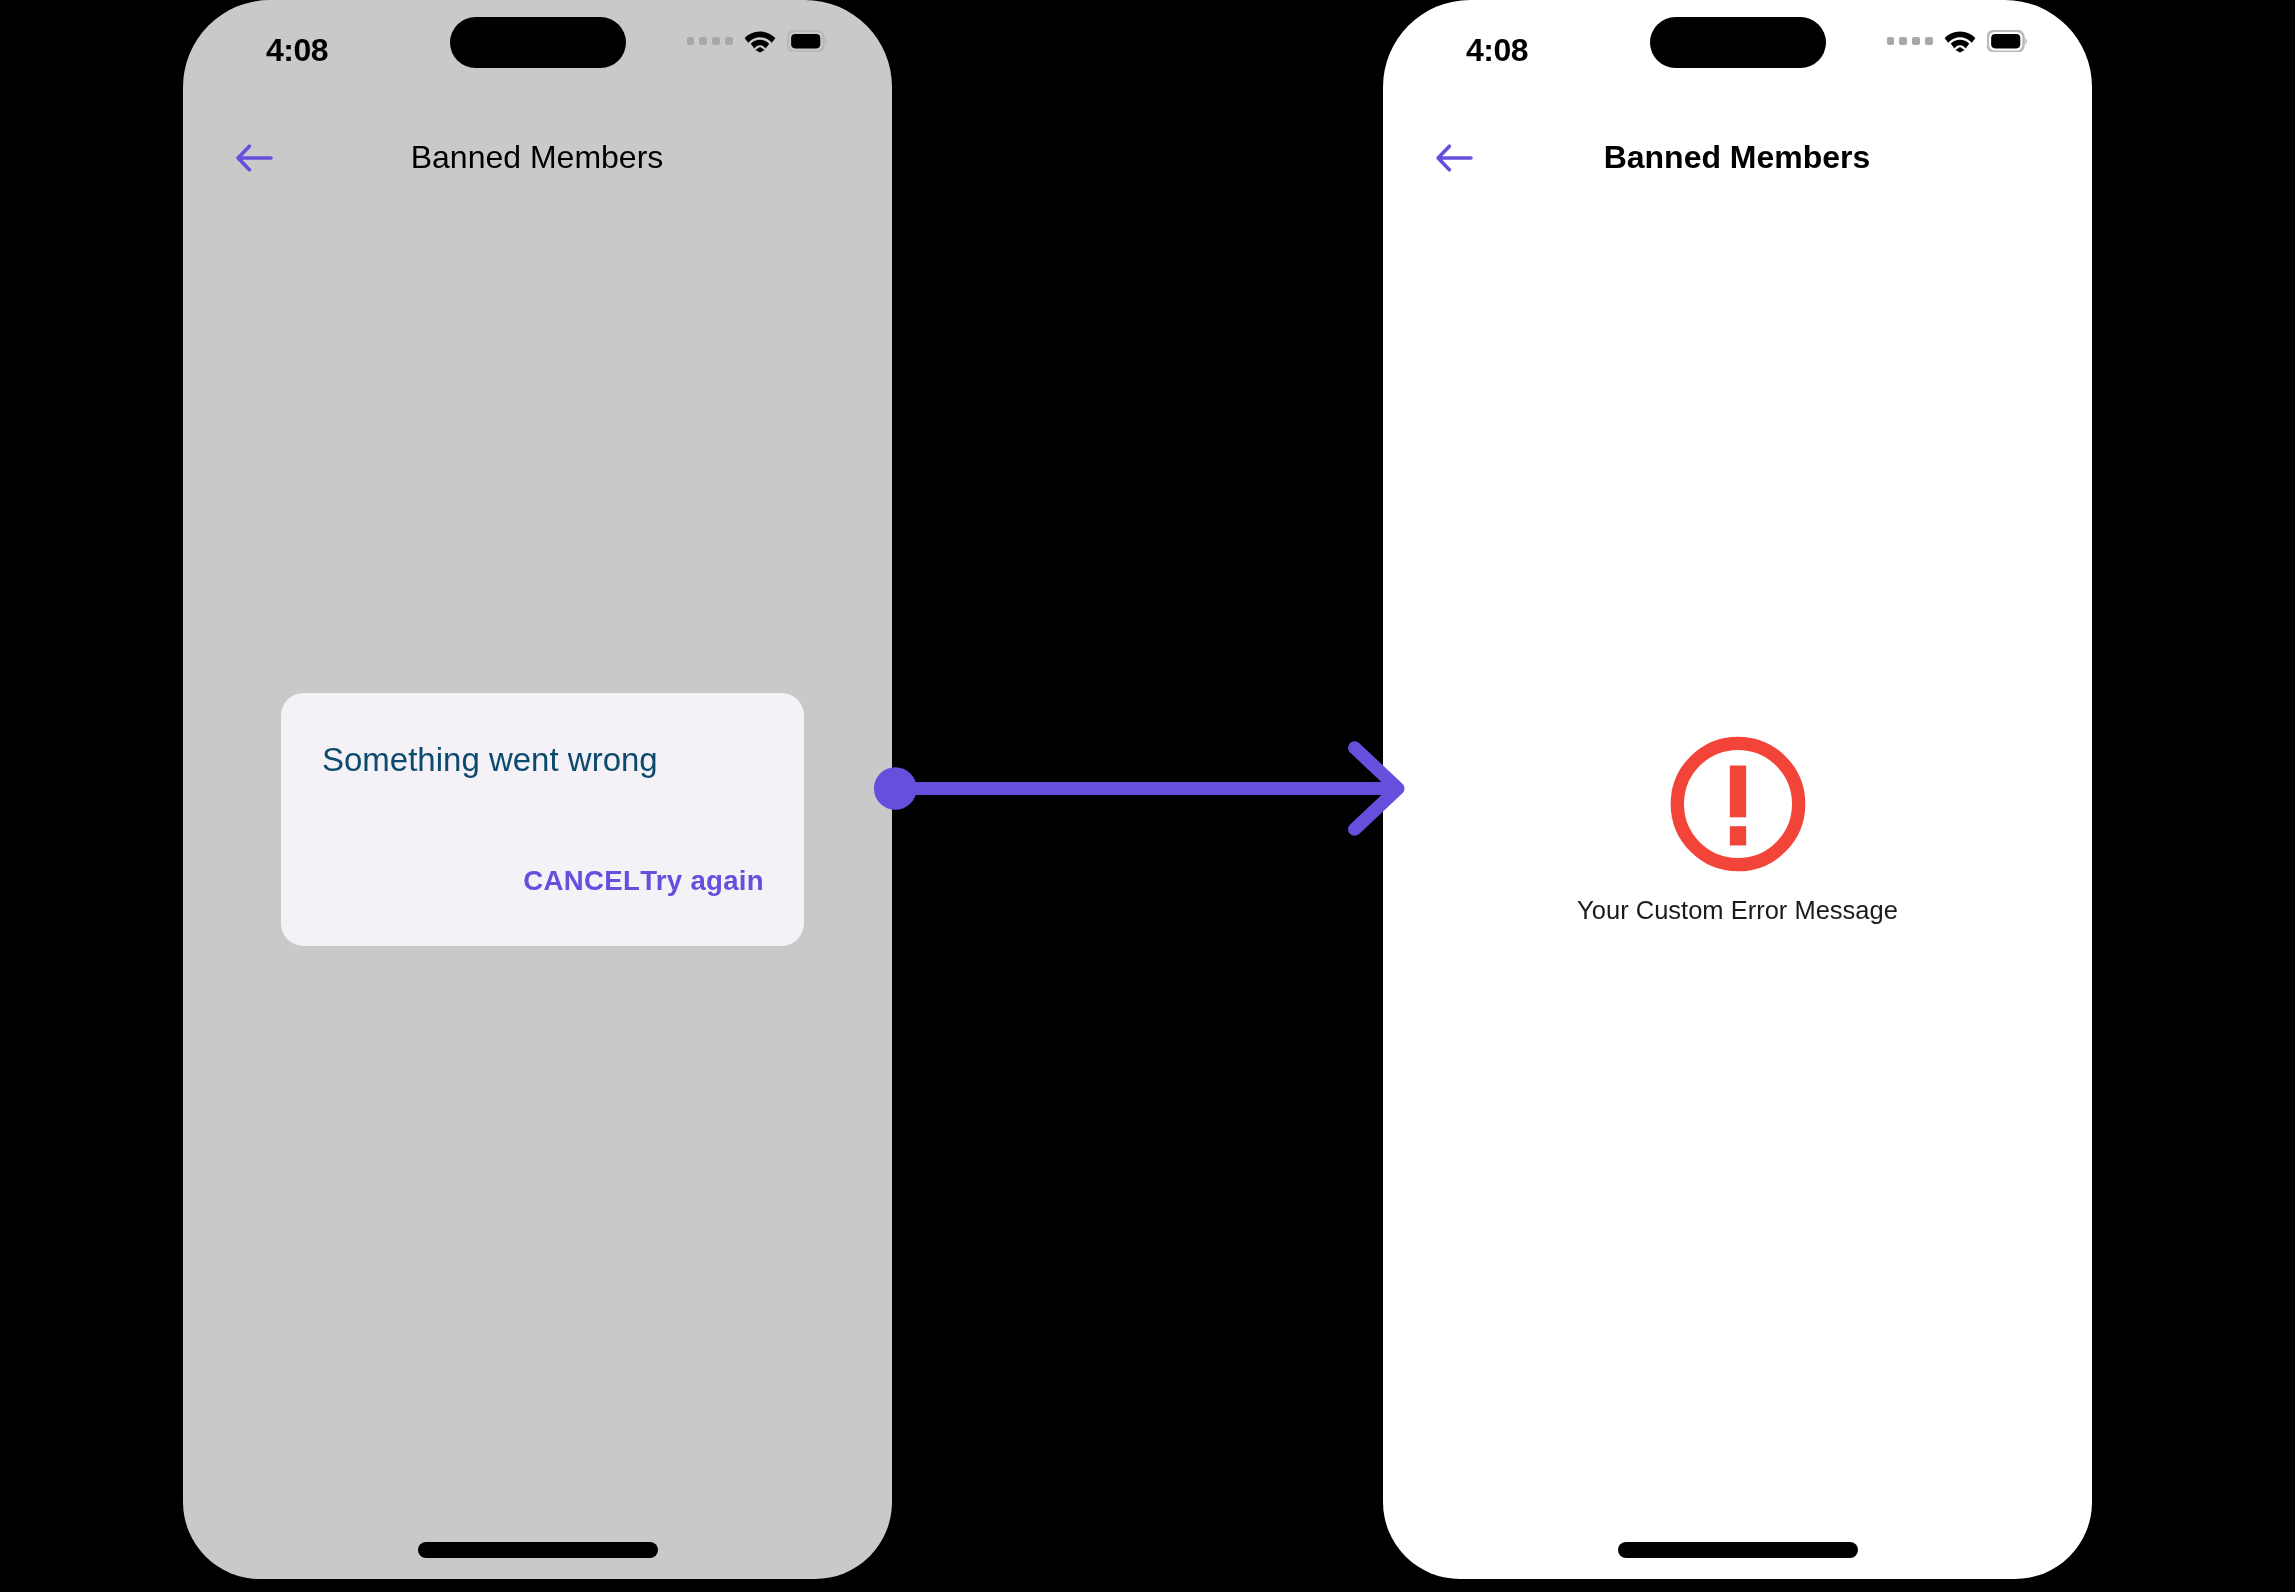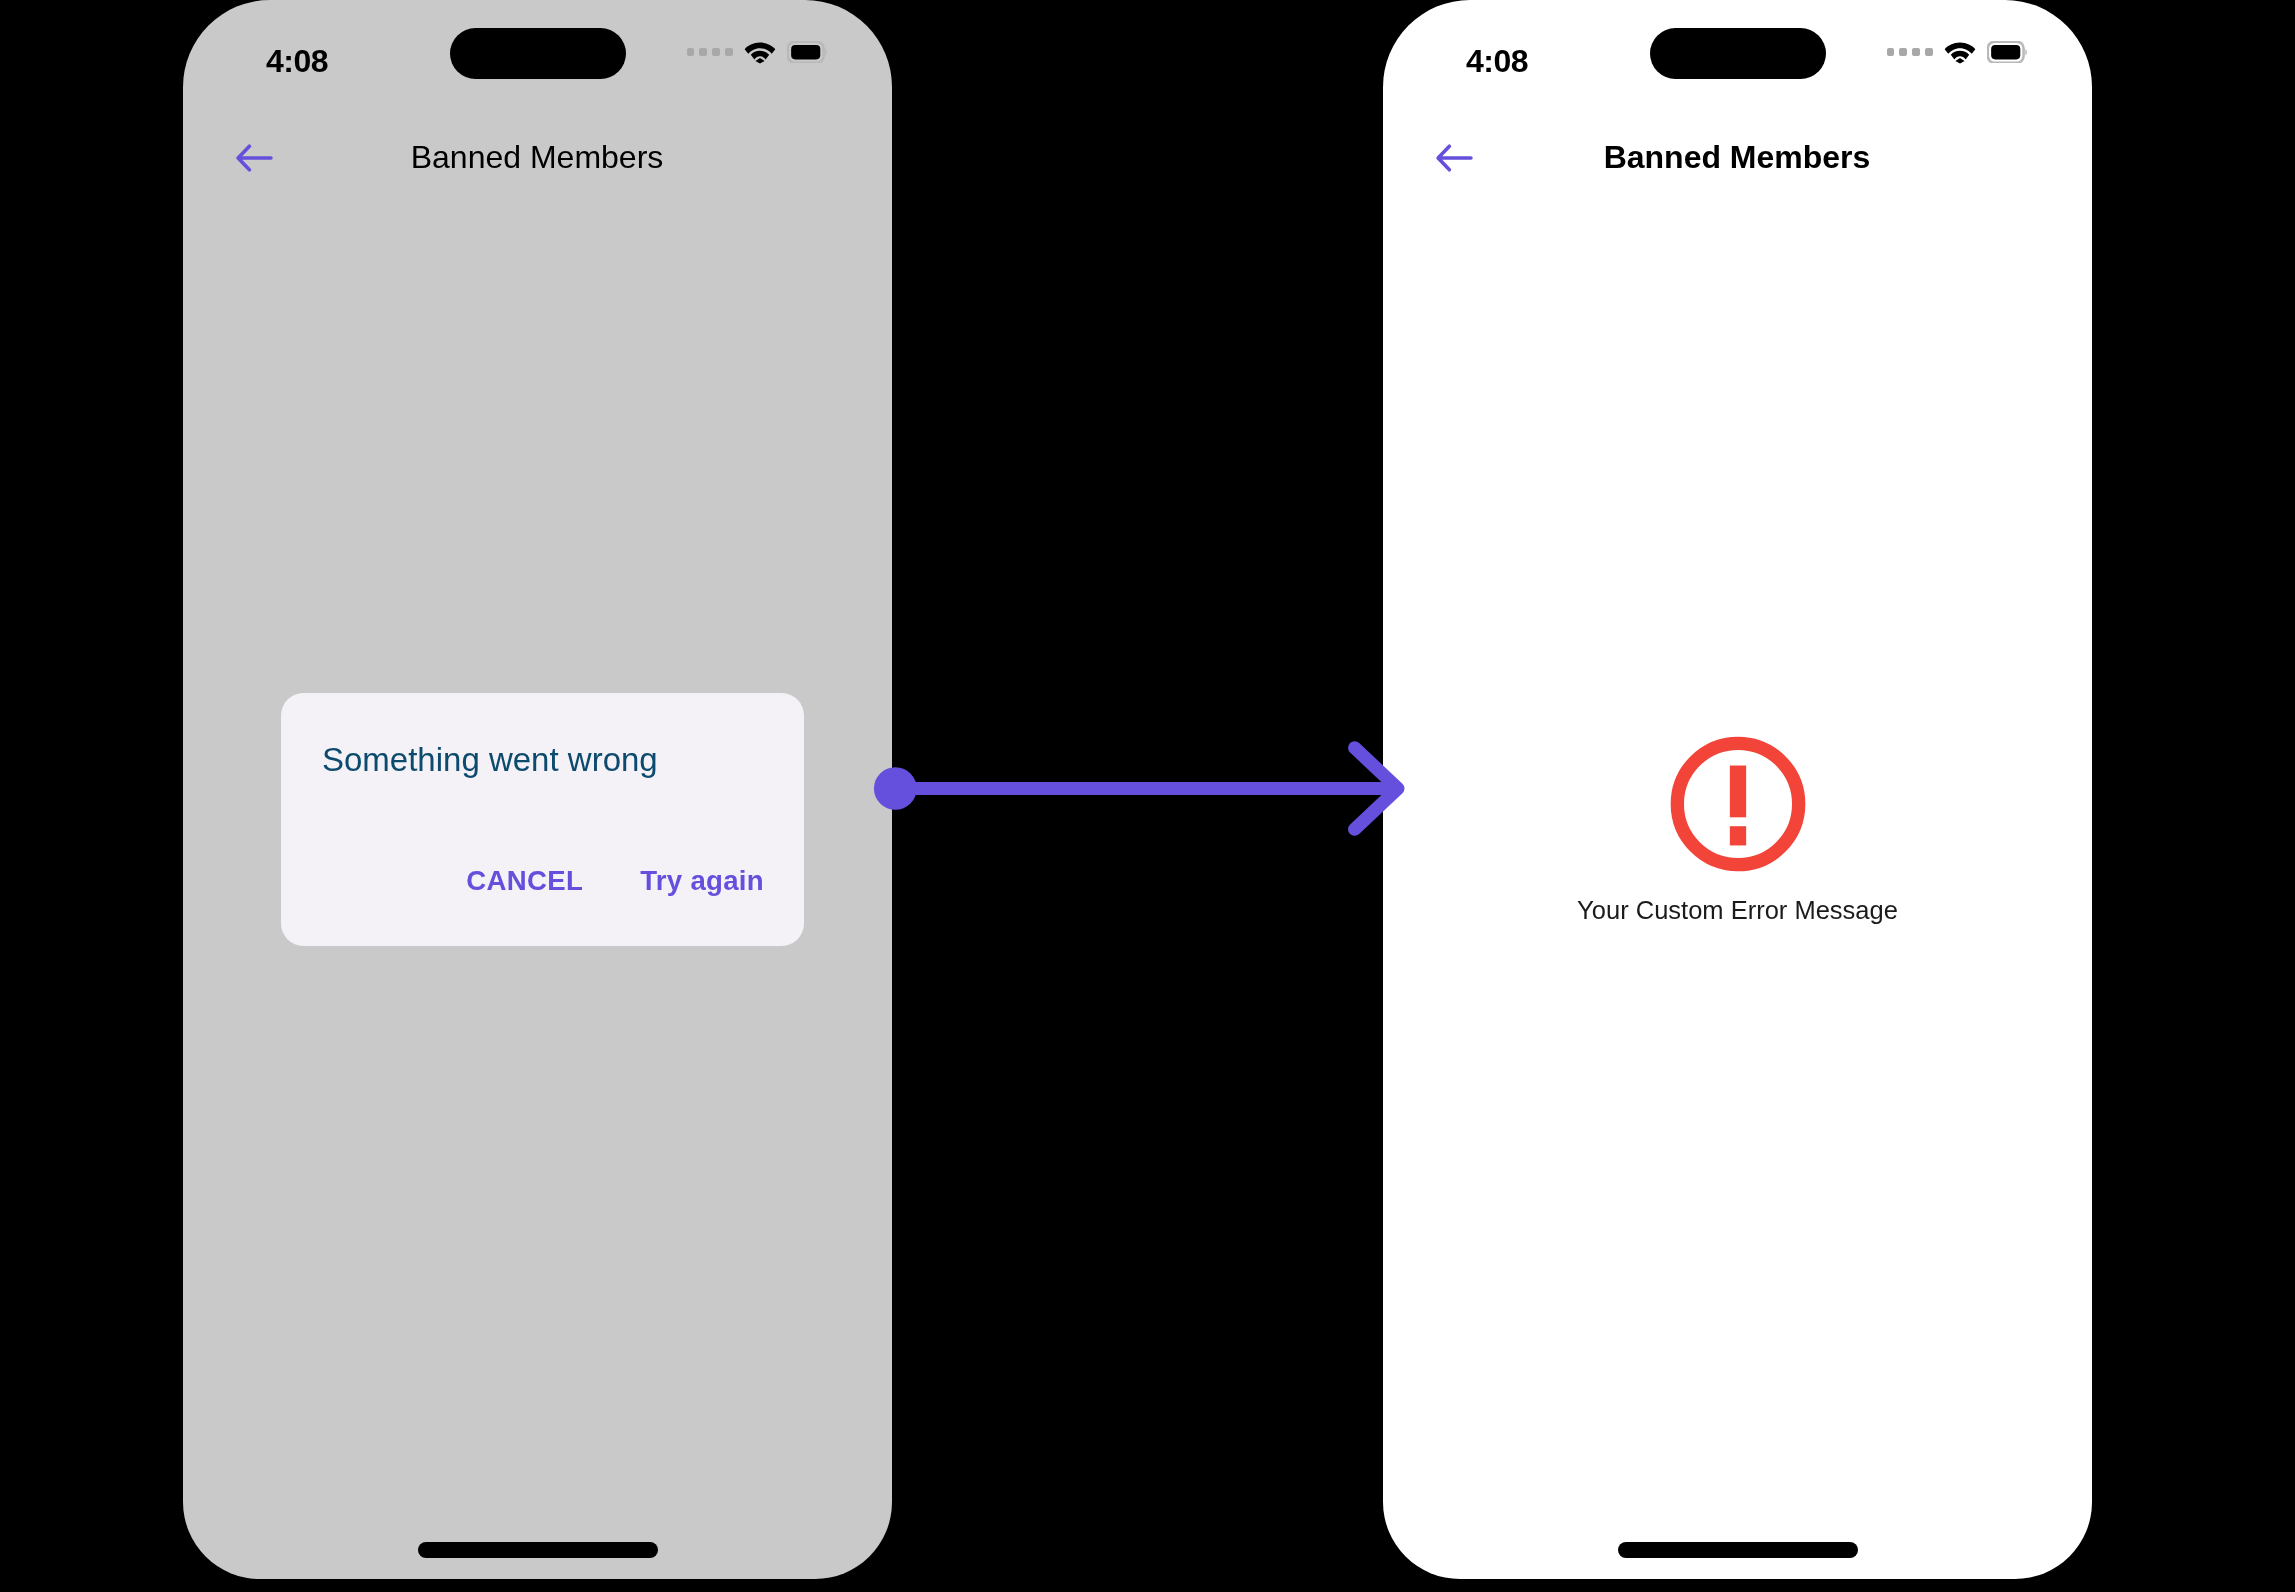--- a/index.html
+++ b/index.html
@@ -25,21 +25,20 @@
     overflow: hidden;
   }
   .phone.left  { left: 183px;  background: #c9c9c9; }
   .phone.right { left: 1383px; background: #ffffff; }
 
   
   .statusbar {
     position: absolute;
     top: 0; left: 0; right: 0;
     height: 82px;
-    margin-top: 11px;
   }
   .clock {
     position: absolute;
     left: 83px;
     top: 32px;
     font-size: 32px;
     font-weight: bold;
     color: #000;
     letter-spacing: -0.5px;
   }
@@ -112,21 +111,20 @@
     top: 48px;
     font-size: 33px;
     color: #0c4a6e;
   }
   .dialog-actions {
     position: absolute;
     right: 40px;
     bottom: 49px;
     display: flex;
     align-items: center;
-    gap: 57px;
   }
   .dlg-btn {
     font-size: 27.6px;
     color: #6450dc;
     font-weight: bold;
     white-space: nowrap;
     letter-spacing: 0.3px;
   }
 
   

